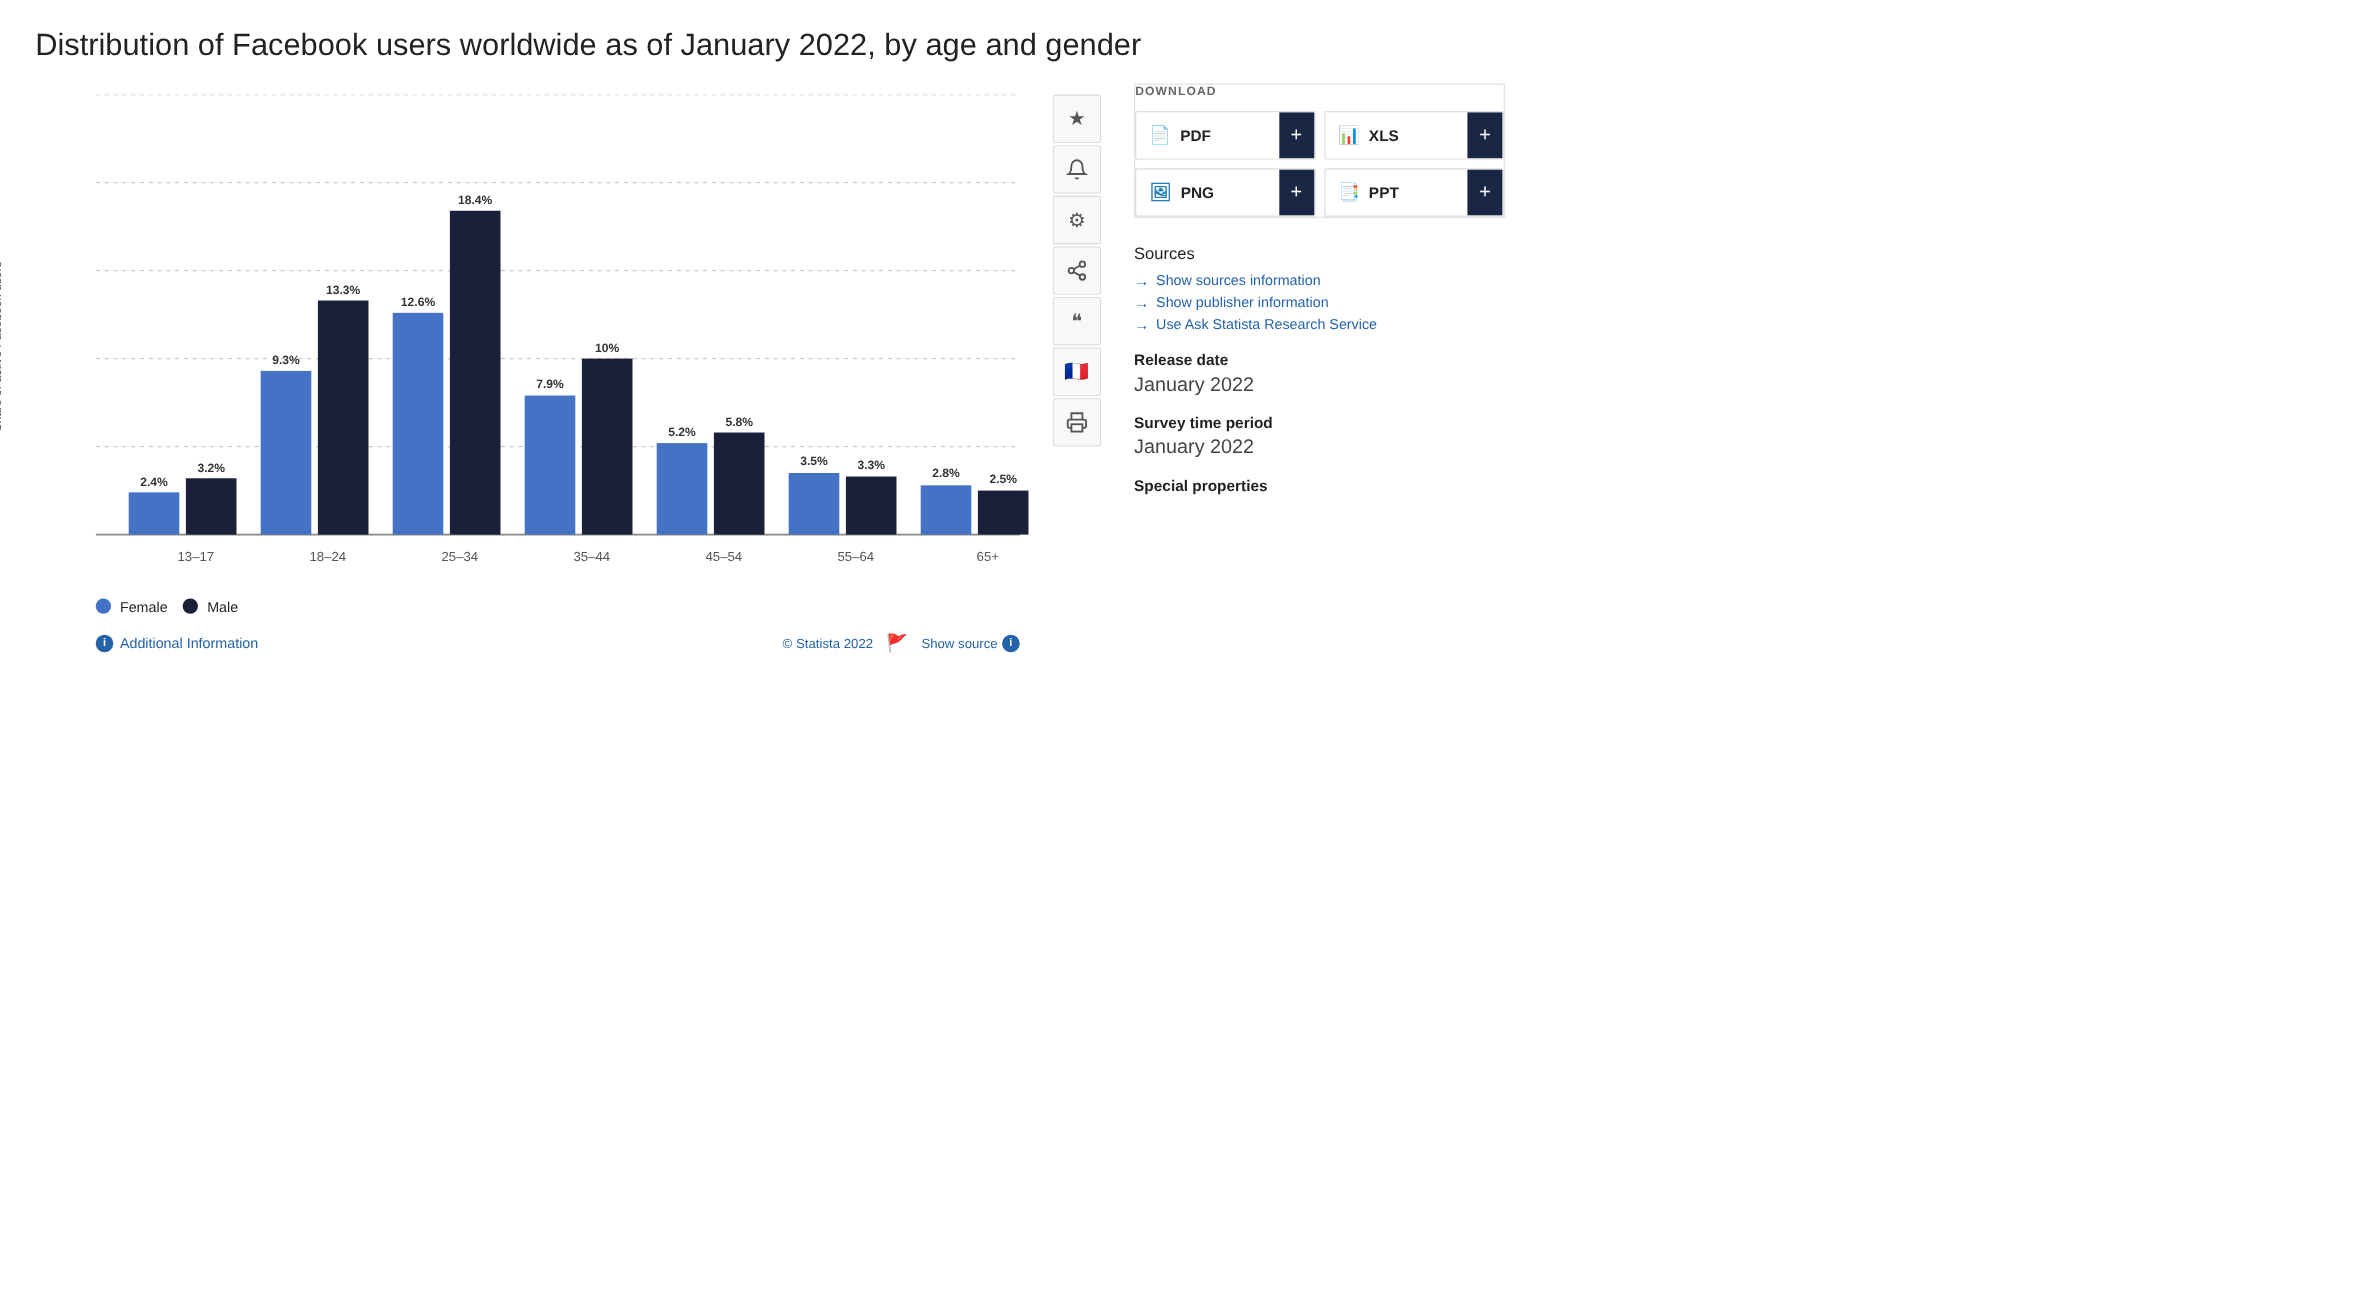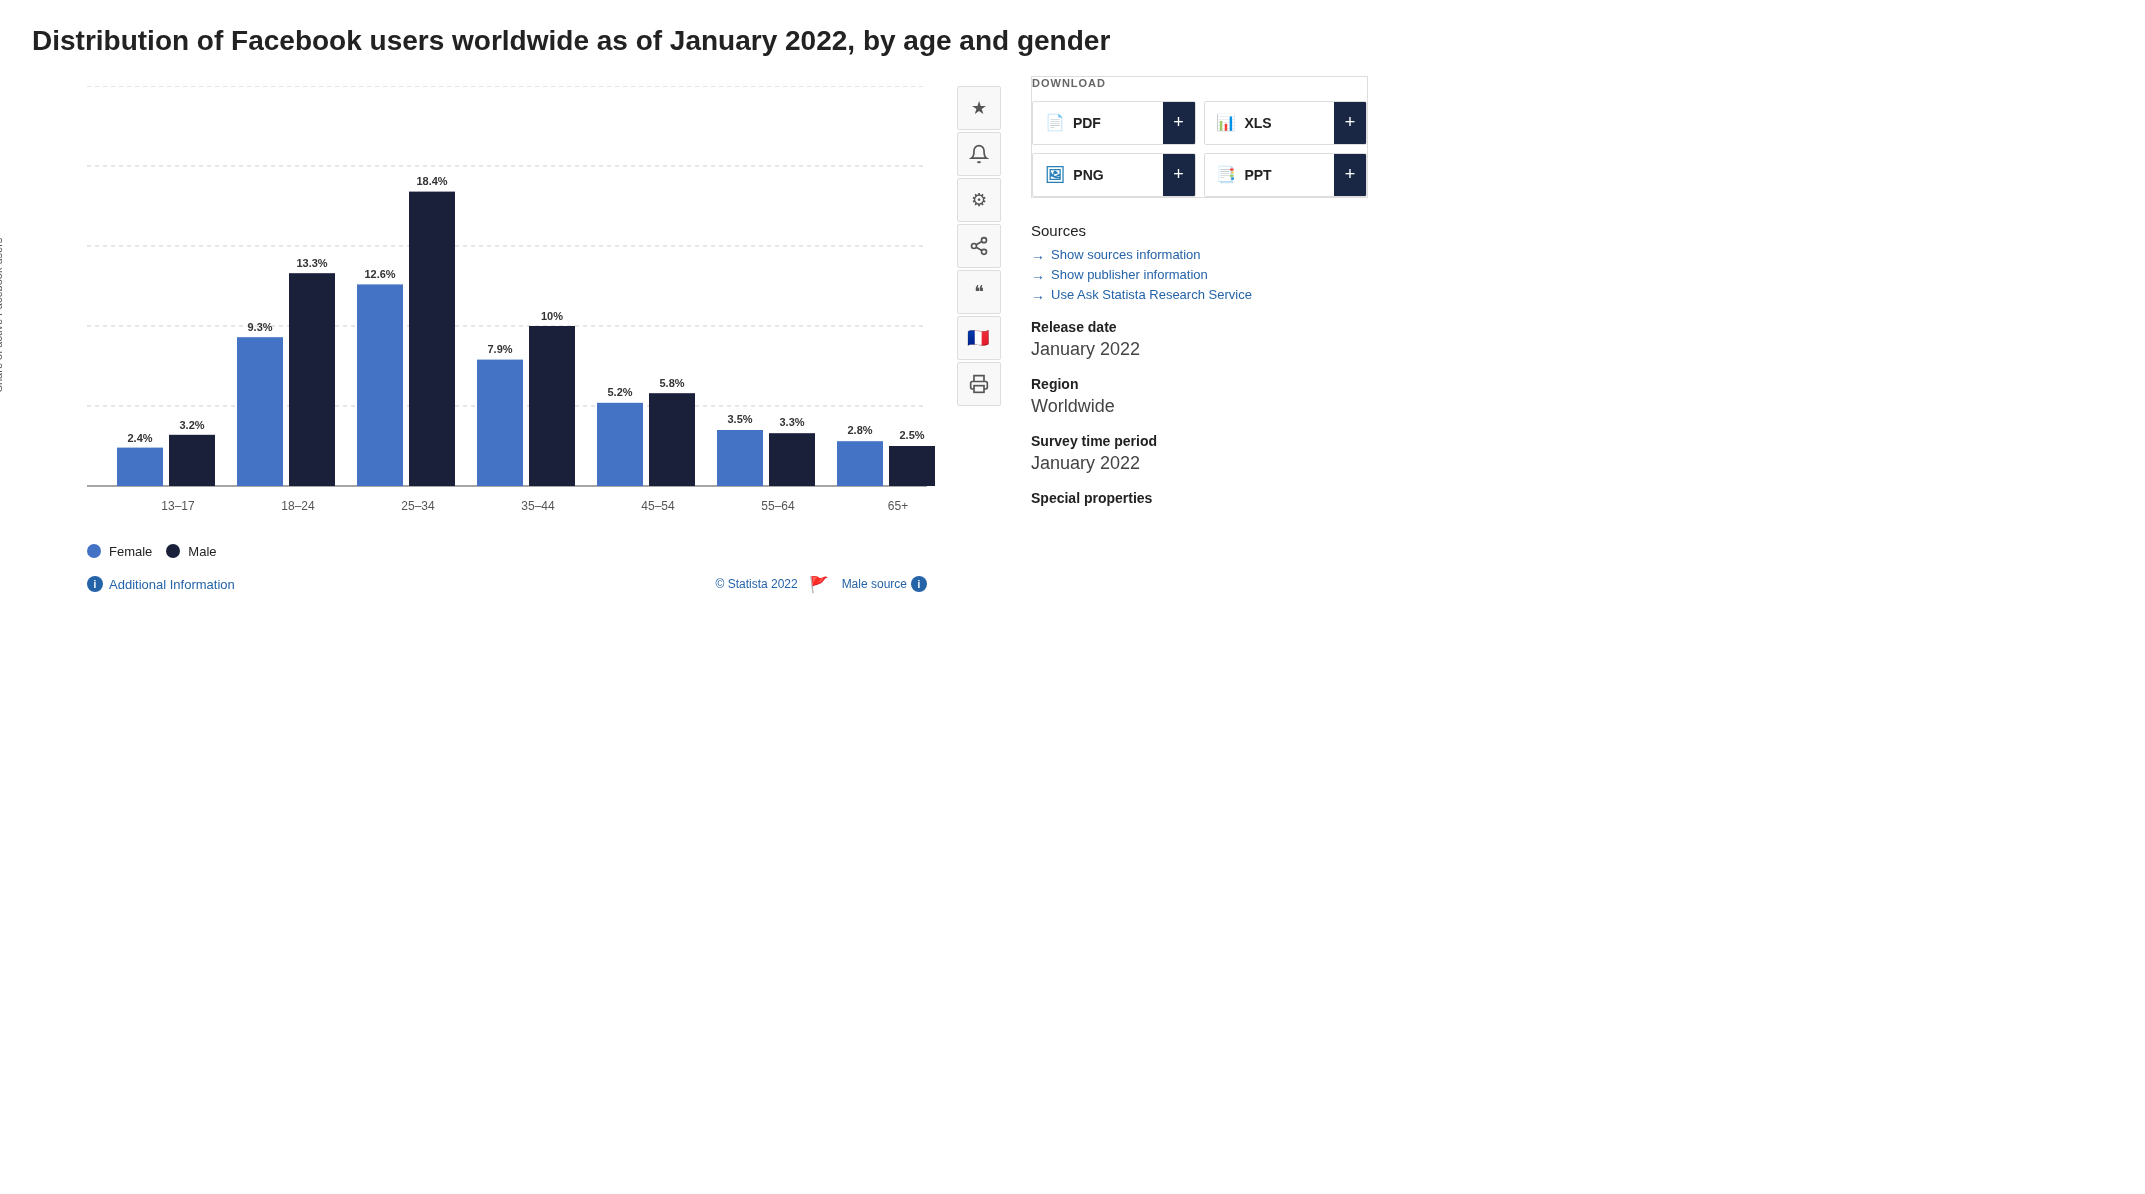--- a/index.html
+++ b/index.html
@@ -1,18 +1,18 @@
 <!DOCTYPE html>
 <html><head>
   <meta charset="utf-8">
   <style>
     * { box-sizing: border-box; margin: 0; padding: 0; }
     body { font-family: Arial, Helvetica, sans-serif; background: #fff; color: #222; font-size: 14px; }
     .page-container { display: flex; flex-direction: column; padding: 24px 32px; max-width: 1400px; }
-    .main-title { font-size: 28px; font-weight: 700; margin-bottom: 18px; line-height: 1.2; }
+    .main-title { font-size: 28px; font-weight: 400; margin-bottom: 18px; line-height: 1.2; }
     .content-row { display: flex; gap: 0; }
     .chart-section { flex: 1; position: relative; }
     .chart-wrapper { display: flex; position: relative; }
     .sidebar-icons { display: flex; flex-direction: column; gap: 2px; margin-left: 10px; margin-top: 10px; }
     .icon-btn { width: 44px; height: 44px; border: 1px solid #ddd; background: #f8f8f8; display: flex; align-items: center; justify-content: center; cursor: pointer; font-size: 18px; color: #555; border-radius: 2px; }
     .right-panel { width: 420px; padding-left: 30px; }
     .download-section { border: 1px solid #ddd; padding: 0; margin-bottom: 24px; }
     .download-title { font-size: 11px; font-weight: 700; color: #666; letter-spacing: 1px; margin-bottom: 12px; text-transform: uppercase; }
     .download-grid { display: grid; grid-template-columns: 1fr 1fr; gap: 8px; }
     .download-btn { display: flex; align-items: center; border: 1px solid #ddd; background: #fff; cursor: pointer; overflow: hidden; border-radius: 2px; }
@@ -131,21 +131,21 @@
             
             <div class="chart-bottom" style="margin-top:16px; padding-right:20px;">
               <div class="additional-info">
                 <div class="info-icon">i</div>
                 <span>Additional Information</span>
               </div>
               <div style="display:flex; align-items:center; gap:12px;">
                 <span class="statista-copy">© Statista 2022</span>
                 <span style="font-size:16px;">🚩</span>
                 <span class="show-source">
-                  <span>Male source</span>
+                  <span>Show source</span>
                   <div class="info-icon">i</div>
                 </span>
               </div>
             </div>
           </div>
         </div>
 
         <div class="sidebar-icons">
           <button class="icon-btn" title="Bookmark">★</button>
           <button class="icon-btn" title="Notification">
@@ -232,24 +232,20 @@
             <span class="arrow">→</span>
             <span>Use Ask Statista Research Service</span>
           </a>
         </div>
 
         <div class="info-block">
           <div class="info-label">Release date</div>
           <div class="info-value">January 2022</div>
         </div>
         <div class="info-block">
-          <div class="info-label">Region</div>
-          <div class="info-value">Worldwide</div>
-        </div>
-        <div class="info-block">
           <div class="info-label">Survey time period</div>
           <div class="info-value">January 2022</div>
         </div>
         <div class="info-block">
           <div class="info-label">Special properties</div>
         </div>
       </div>
     </div>
   </div>
 </div>

